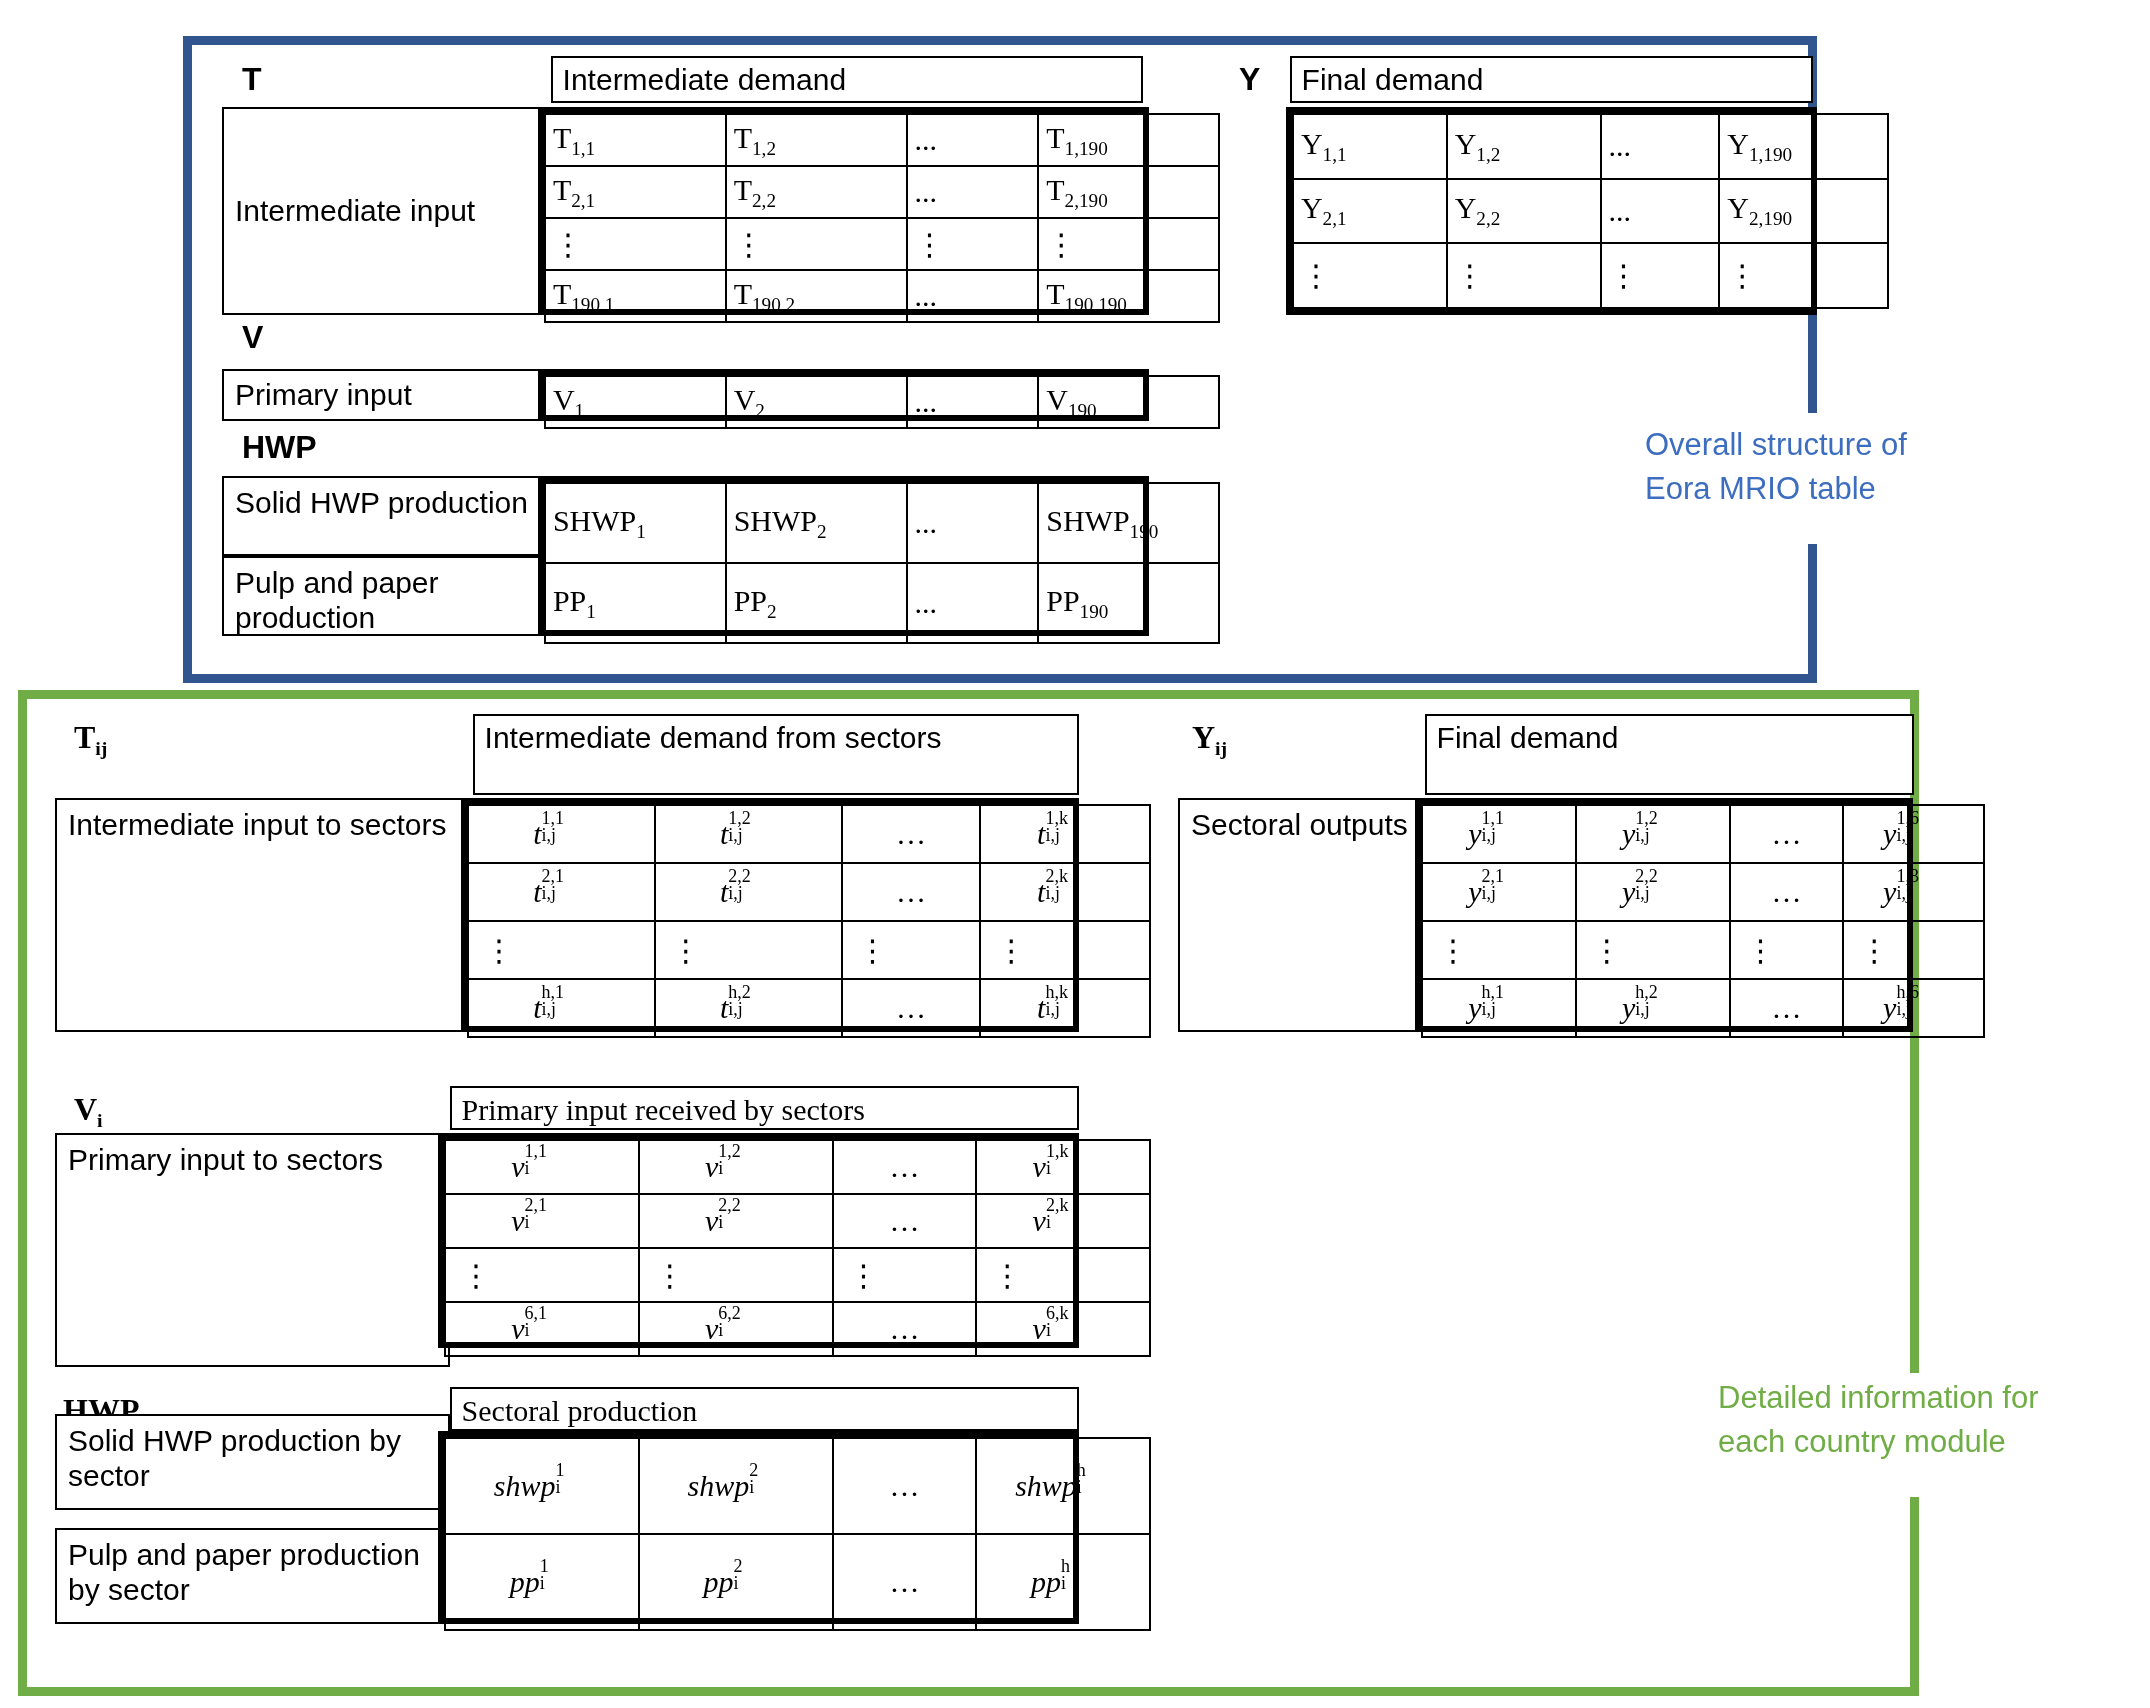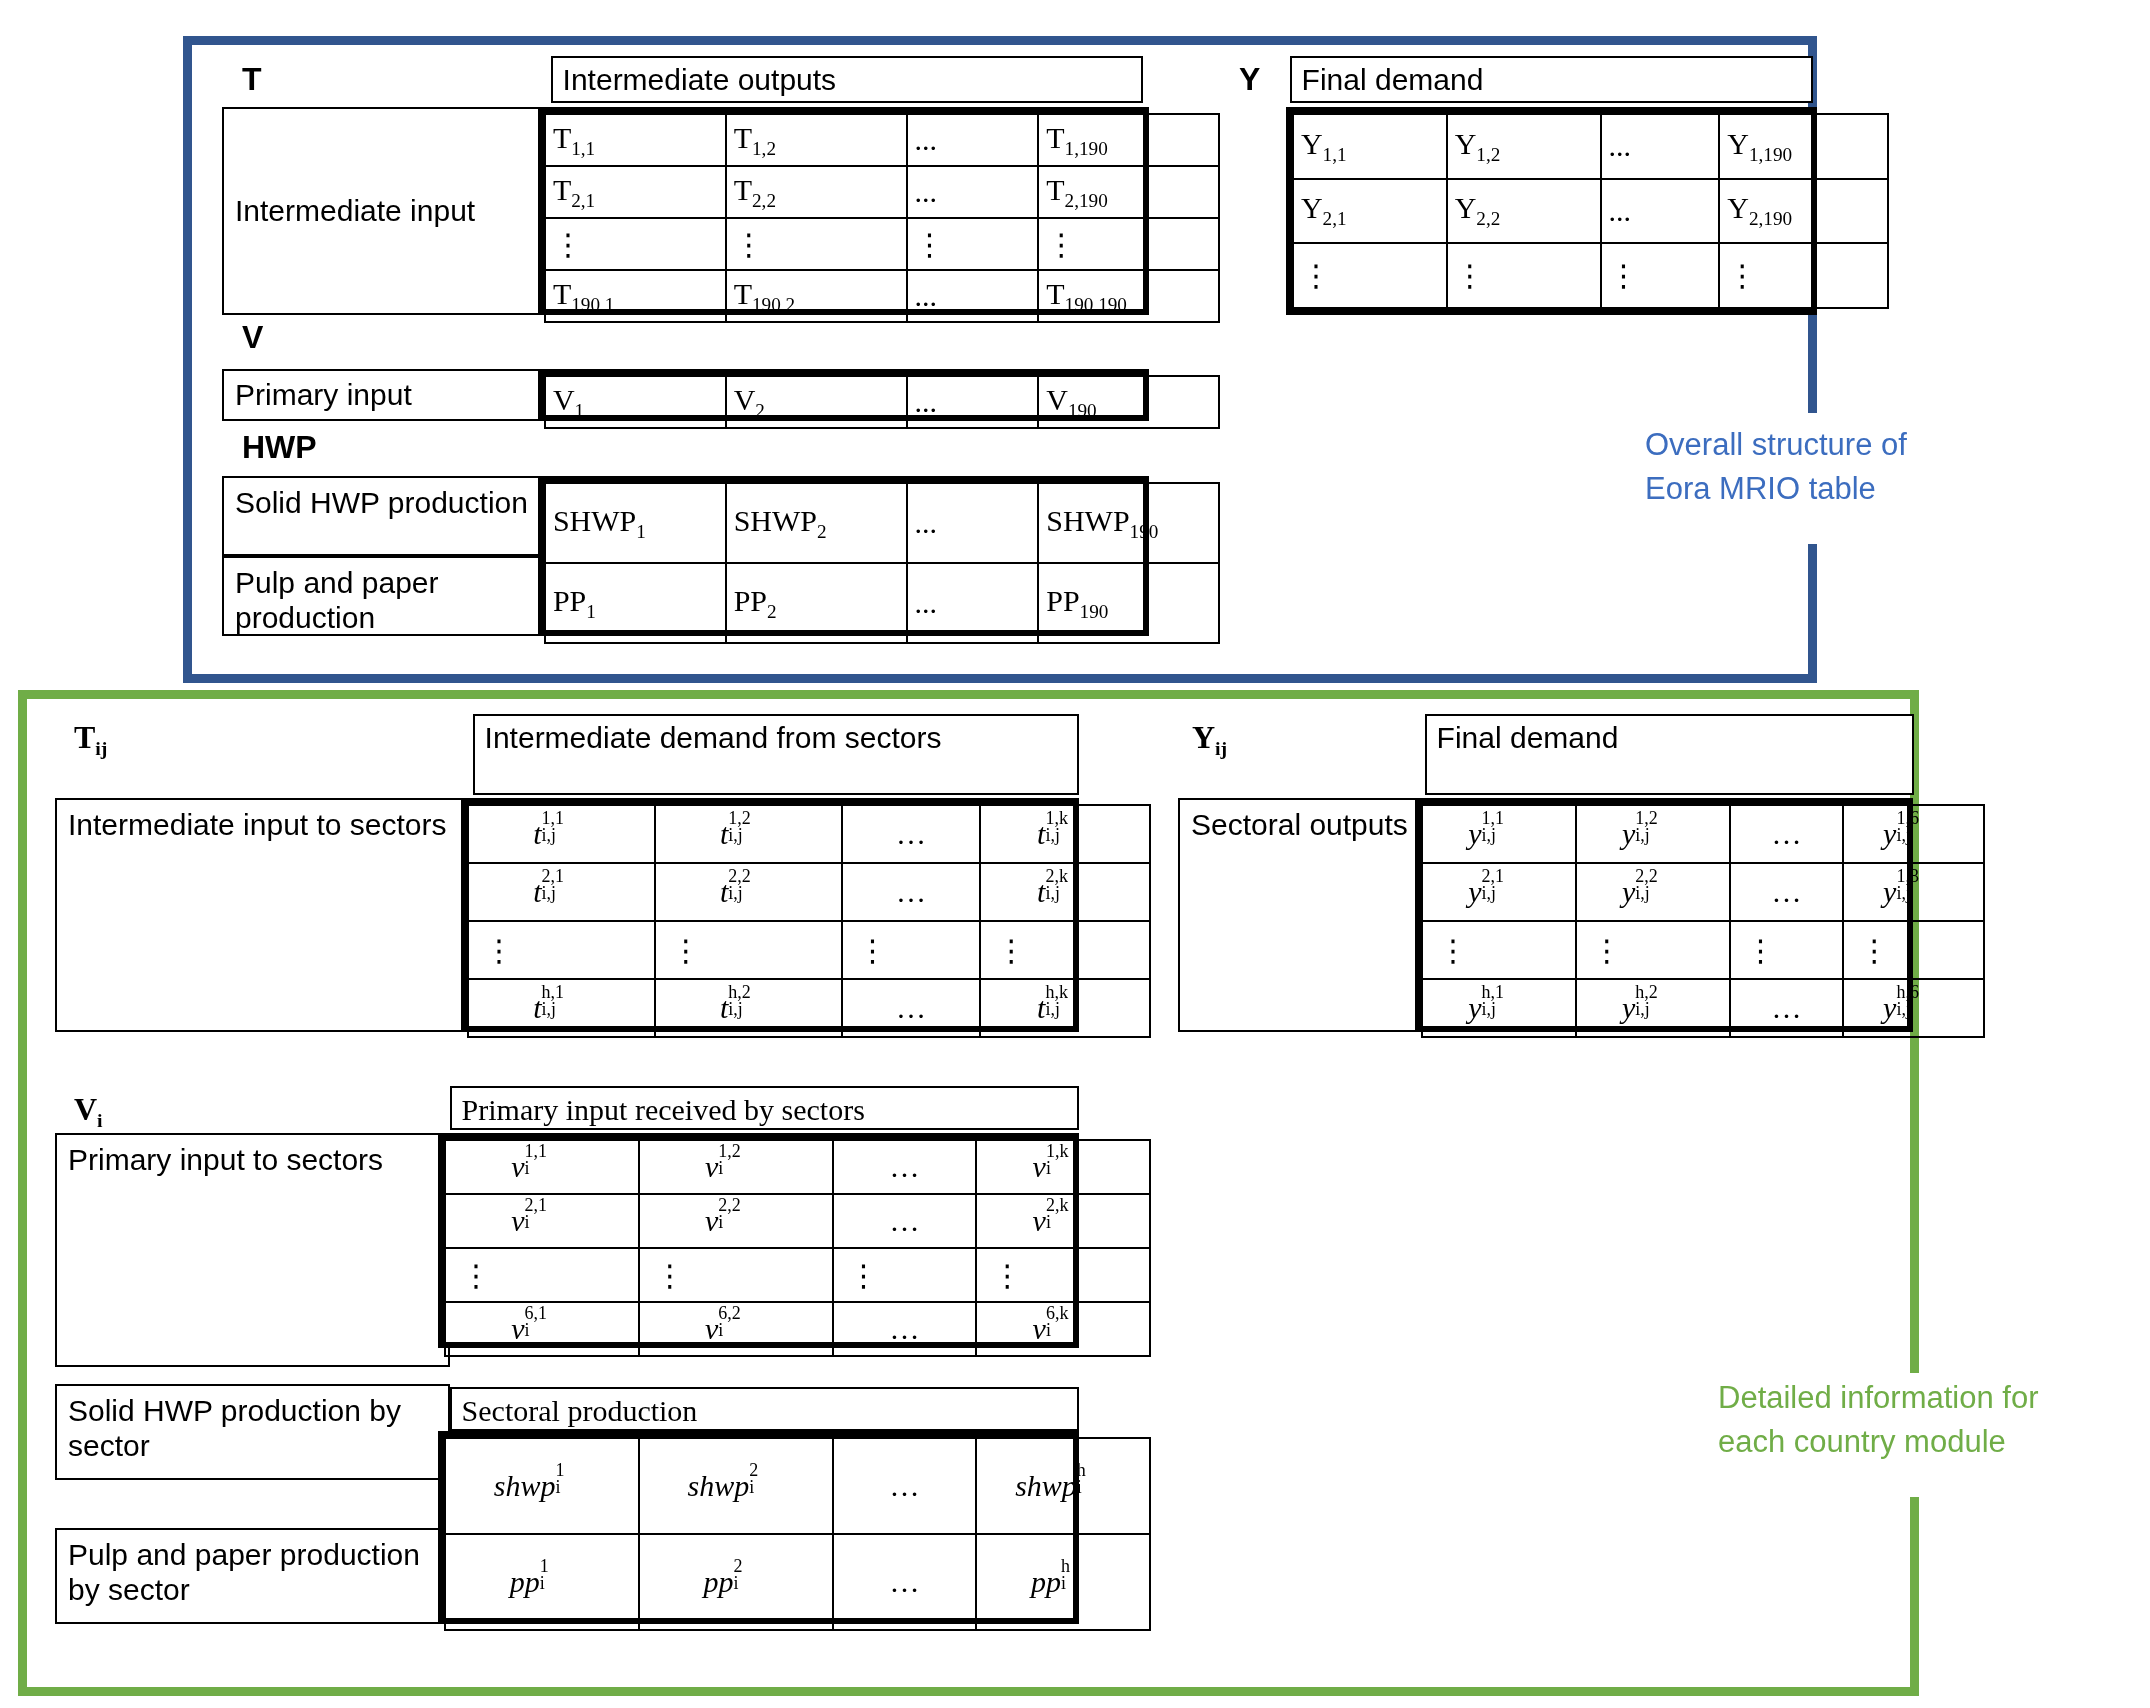--- a/index.html
+++ b/index.html
@@ -58,21 +58,21 @@
   .ssw{display:inline-block;width:1.15em;}
   .sswide{display:inline-block;width:1.6em;}
 </style>
 </head>
 <body>
 
 <div class="frame" id="blue-frame"></div>
 <div class="notch" id="blue-notch"></div>
 
 <div class="tag tag-sans" style="left:242px;top:63px;">T</div>
-<div class="hdr" style="left:551px;top:56px;width:592px;height:47px;">Intermediate outputs</div>
+<div class="hdr" style="left:551px;top:56px;width:592px;height:47px;">Intermediate demand</div>
 <div class="rowlabel" style="left:222px;top:107px;width:329px;height:208px;">Intermediate input</div>
 <div class="matrix lft" id="m-T" style="left:538px;top:107px;width:611px;height:208px;">
   <table>
       <tbody>
         <tr style="height: 52px;">
           <td style="width: 165px;">T<sub>1,1</sub></td>
           <td style="width: 165px;">T<sub>1,2</sub></td>
           <td style="width: 116px;">...</td>
           <td style="width: 165px;">T<sub>1,190</sub></td>
         </tr>
@@ -265,21 +265,21 @@
           <td style="width: 178px;"><span class="ss"><span class="b">v</span><span class="sup">6,2</span><span class="sub">i</span></span><span class="sswide"></span></td>
           <td style="width: 128px;">…</td>
           <td style="width: 158px;"><span class="ss"><span class="b">v</span><span class="sup">6,k</span><span class="sub">i</span></span><span class="sswide"></span></td>
         </tr>
       </tbody>
     </table>
 </div>
 
 <div class="tag" style="left:63px;top:1394px;"><span>HWP</span><sub>i</sub></div>
 <div class="hdr serif" style="left:450px;top:1387px;width:629px;height:44px;">Sectoral production</div>
-<div class="rowlabel top" style="left:55px;top:1384px;width:395px;height:96px;">Solid HWP production by sector</div>
+<div class="rowlabel top" style="left:55px;top:1414px;width:395px;height:96px;">Solid HWP production by sector</div>
 <div class="rowlabel top" style="left:55px;top:1528px;width:395px;height:96px;">Pulp and paper production by sector</div>
 <div class="matrix ctr" id="m-HWPi" style="left:438px;top:1431px;width:641px;height:193px;">
   <table>
       <tbody>
         <tr style="height: 96px;">
           <td style="width: 178px;"><span class="ss"><span class="b">shwp</span><span class="sup">1</span><span class="sub">i</span></span><span class="ssw"></span></td>
           <td style="width: 178px;"><span class="ss"><span class="b">shwp</span><span class="sup">2</span><span class="sub">i</span></span><span class="ssw"></span></td>
           <td style="width: 128px;">…</td>
           <td style="width: 158px;"><span class="ss"><span class="b">shwp</span><span class="sup">h</span><span class="sub">i</span></span><span class="ssw"></span></td>
         </tr>

